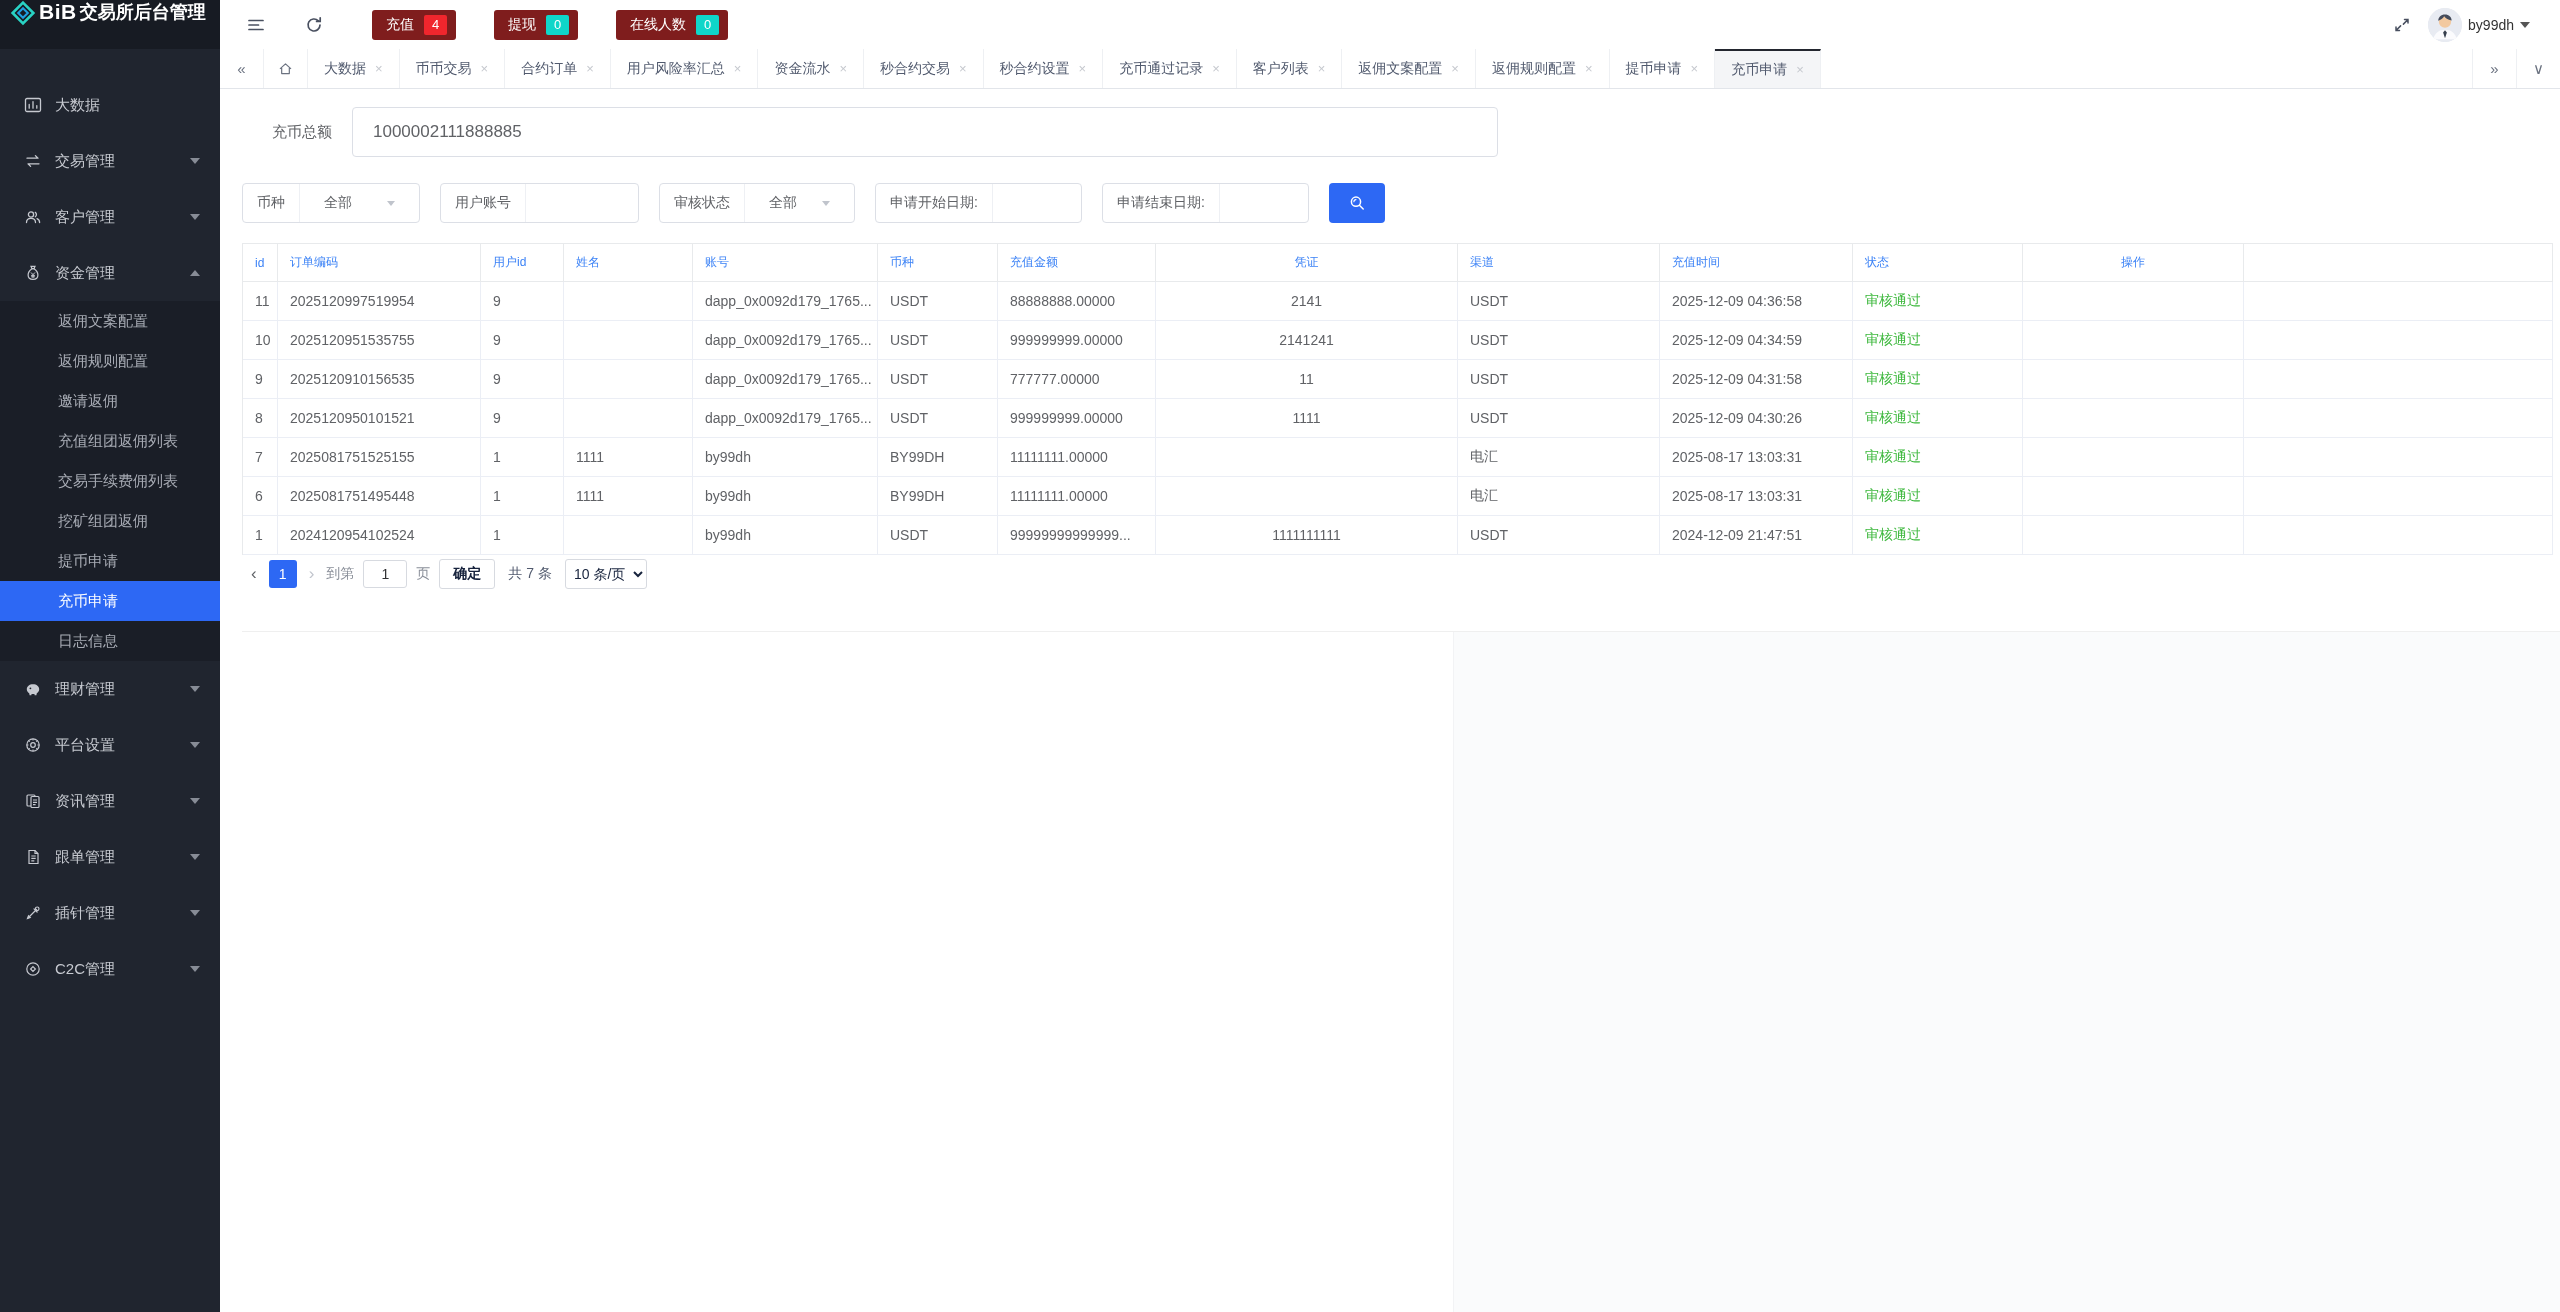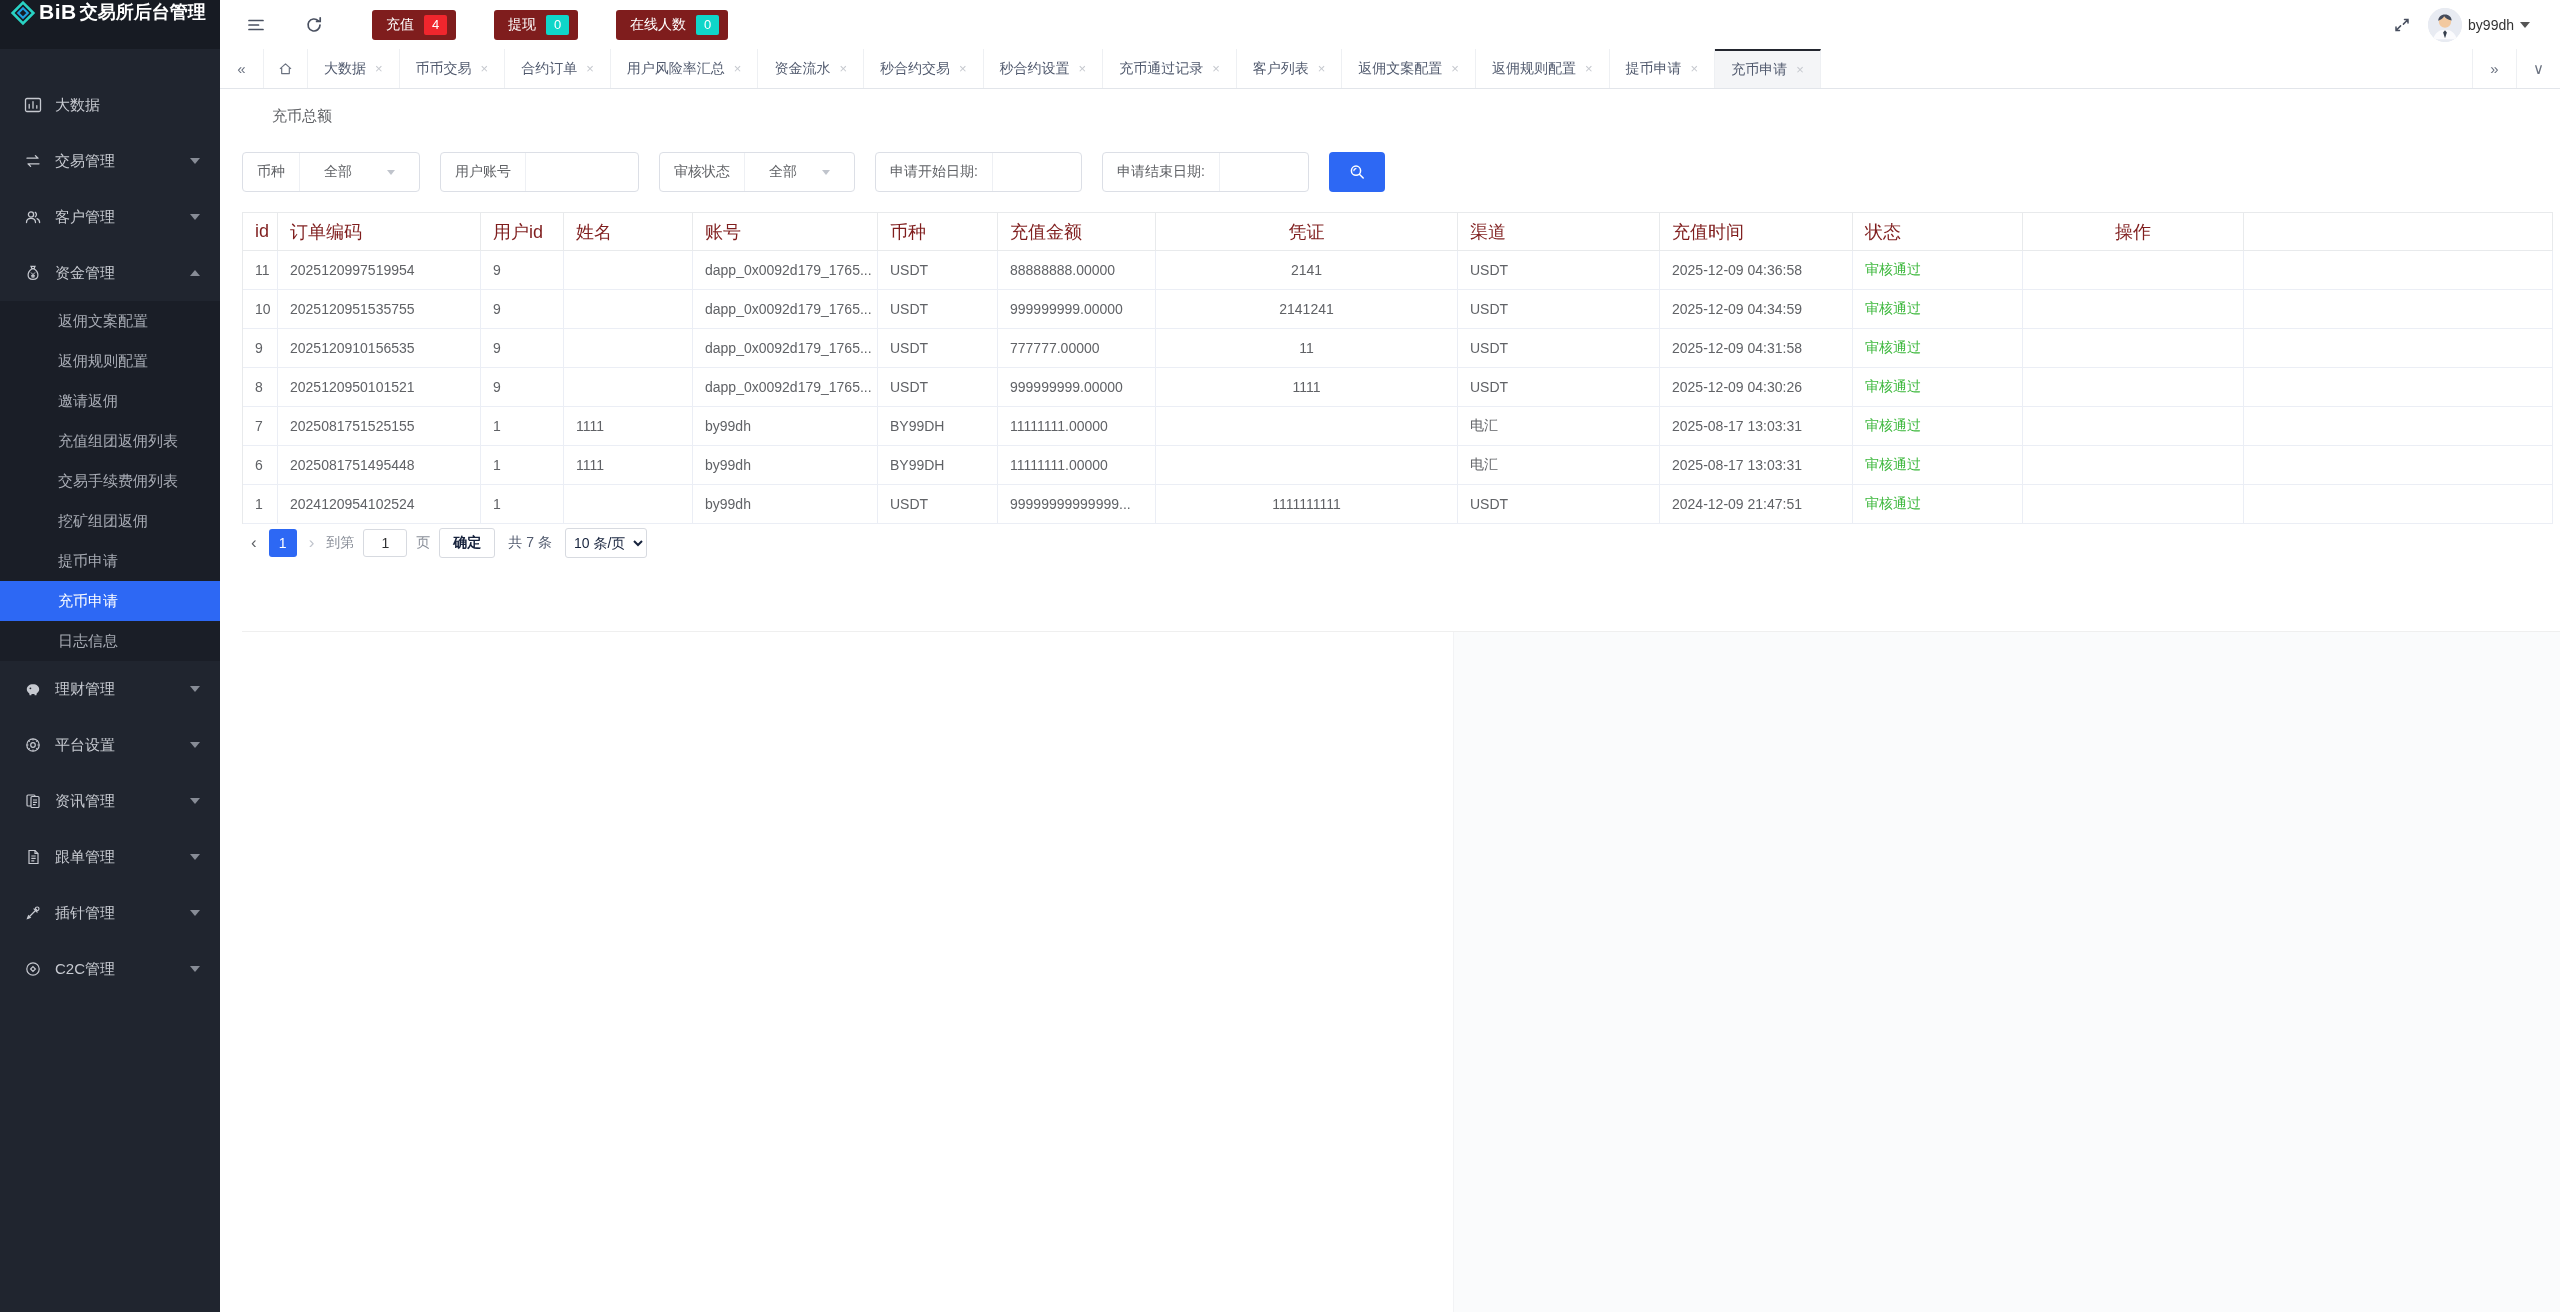--- a/index.html
+++ b/index.html
@@ -81,21 +81,21 @@
     border-top:5px solid #c0c4cc; }
   .finput { width:112px; border:none; outline:none; padding:0 12px; font-size:14px; color:#606266; font-family:inherit; }
   .finput.short { width:88px; }
   .search-btn { width:56px; height:40px; border:none; border-radius:4px; background:#2d68f4;
     display:flex; align-items:center; justify-content:center; cursor:pointer; }
   .search-btn svg { width:20px; height:20px; }
 
   
   .table { width:2311px; border-top:1px solid #e8eaec; border-left:1px solid #e8eaec; }
   .thead { display:flex; height:38px; border-bottom:1px solid #e8eaec; }
-  .th { display:flex; align-items:center; padding:0 12px; font-size:18px; color:#7f1d1d;
+  .th { display:flex; align-items:center; padding:0 12px; font-size:12px; color:#3b82f6;
     border-right:1px solid #e8eaec; }
   .trow { display:flex; height:39px; border-bottom:1px solid #ebeef5; }
   .td { display:flex; align-items:center; padding:0 12px; font-size:14px; color:#606266;
     border-right:1px solid #ebeef5; overflow:hidden; white-space:nowrap; }
   .c0{width:35px;} .c1{width:203px;} .c2{width:83px;} .c3{width:129px;} .c4{width:185px;}
   .c5{width:120px;} .c6{width:158px;text-align:center;} .c7{width:302px; justify-content:center;}
   .c8{width:202px;} .c9{width:193px;} .c10{width:170px;} .c11{width:221px;} .c12{flex:1;}
   .th.c11 { justify-content:center; }
   .status { color:#3db83d; }
 
@@ -372,20 +372,21 @@
     </div>
   </div>
 
   <div class="page">
     <div class="right-shade"></div>
     <div class="card-line"></div>
 
 
     <div class="total-row">
       <span class="total-label">充币总额</span>
+      <input class="total-input" value="1000002111888885" style="">
     </div>
 
     <div class="filters">
       <div class="fgroup">
         <span class="flabel">币种</span>
         <div class="ffield fselect">
           <span>全部</span>
           <span class="scaret"></span>
         </div>
       </div>

